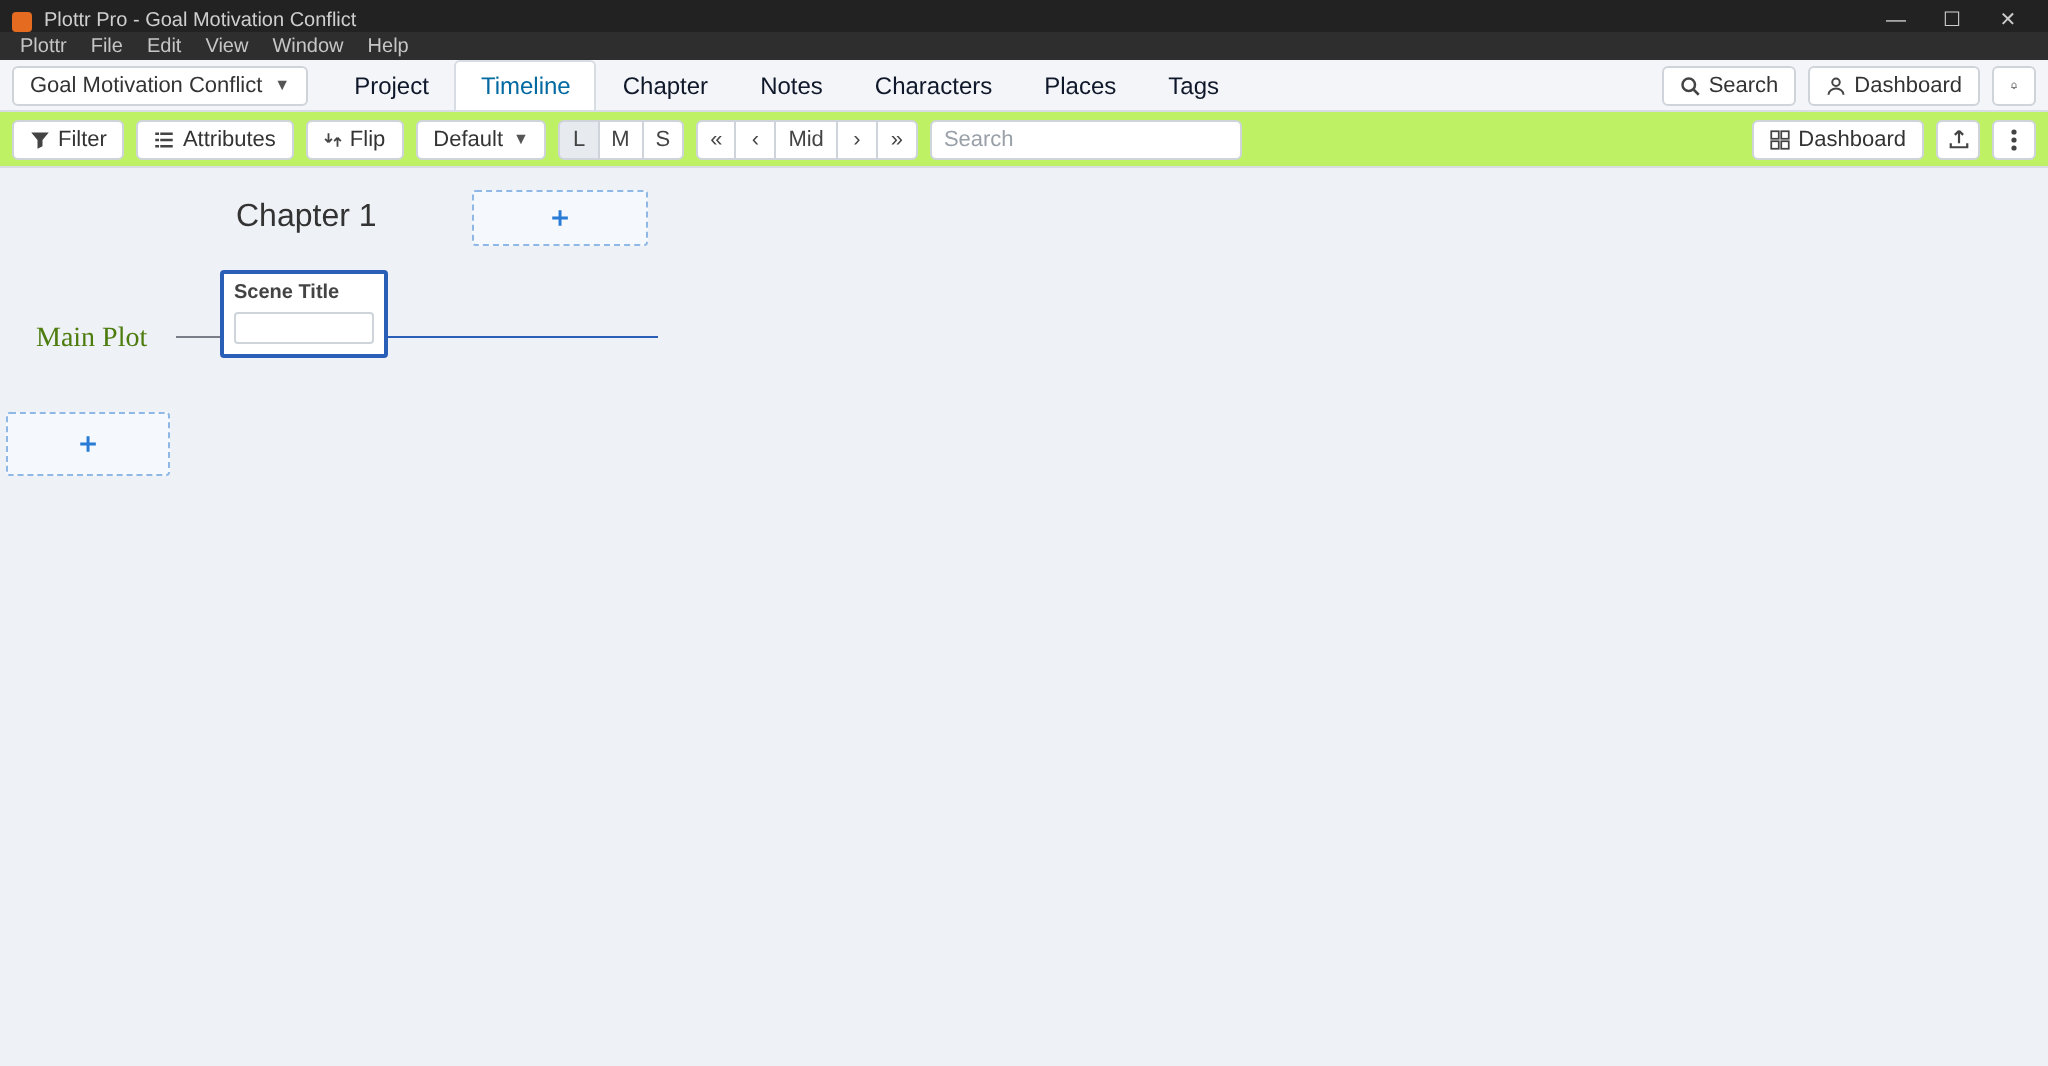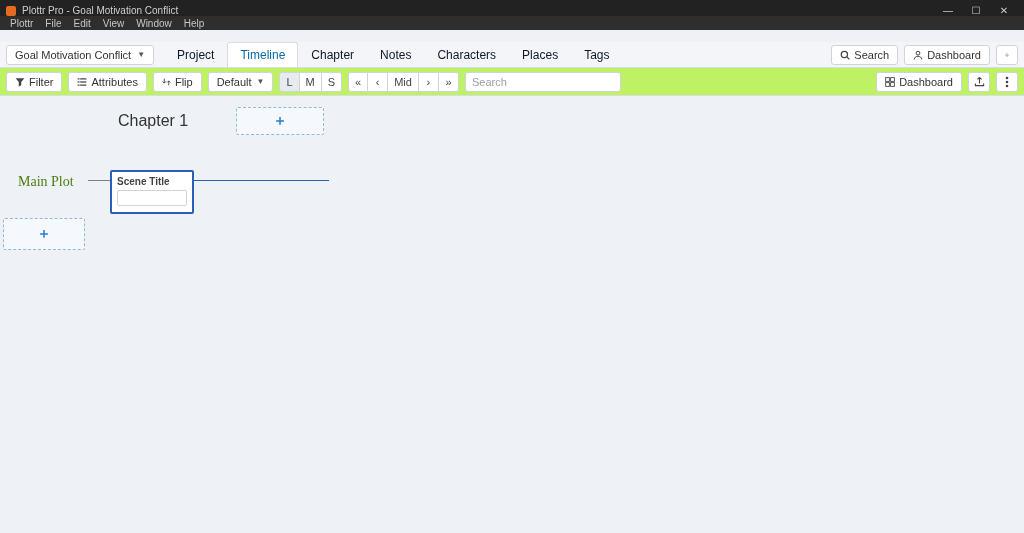--- a/index.html
+++ b/index.html
@@ -10,21 +10,21 @@
   .titlebar { height:16px; background:#222; display:flex; align-items:flex-end; padding:0 6px; color:#cfcfcf; font-size:10px; }
   .titlebar .app-icon { width:10px; height:10px; background:#e46b1f; border-radius:2px; margin-right:6px; display:inline-block; }
   .titlebar .spacer { flex:1; }
   .titlebar .win-btn { width:28px; text-align:center; color:#ccc; font-size:10px; cursor:default; }
 
   
   .menubar { height:14px; background:#2e2e2e; display:flex; align-items:center; padding:0 4px; }
   .menubar .menu-item { color:#c6c6c6; font-size:10px; padding:0 6px; }
 
   
-  .tabbar { height:26px; background:#f3f5f8; border-bottom:1px solid #d8dde4; display:flex; align-items:stretch; padding:0 6px;margin-top:12px; }
+  .tabbar { height:26px; background:#f3f5f8; border-bottom:1px solid #d8dde4; display:flex; align-items:stretch; padding:0 6px; }
   .tabbar .project-dd { align-self:center; height:20px; background:#fff; border:1px solid #cfd4db; border-radius:3px; padding:0 8px; display:flex; align-items:center; font-size:11px; color:#333; margin-right:10px; }
   .tabbar .project-dd .caret { margin-left:6px; font-size:8px; color:#555; }
   .tabbar .tab { display:flex; align-items:center; padding:0 12px; font-size:12px; color:#0f172a; border:1px solid transparent; border-bottom:none; }
   .tabbar .tab.active { background:#fff; border-color:#d8dde4; color:#0369a1; border-top-left-radius:3px; border-top-right-radius:3px; }
   .tabbar .flex { flex:1; }
   .tabbar .right-btn { align-self:center; height:20px; background:#fff; border:1px solid #cfd4db; border-radius:3px; padding:0 8px; display:flex; align-items:center; margin-left:6px; font-size:11px; color:#333; }
   .tabbar .right-btn svg { margin-right:4px; }
   .tabbar .bell { width:22px; justify-content:center; }
   .tabbar .bell svg { margin:0; }
 
@@ -48,21 +48,21 @@
   .canvas { position:relative; width:100%; height:calc(533px - 16px - 14px - 26px - 28px); background:#eef1f5; }
   .chapter-title { position:absolute; left:118px; top:16px; font-family: Liberation Sans, sans-serif; font-size:16px; color:#333; }
   .add-chapter { position:absolute; left:236px; top:11px; width:88px; height:28px; border:1px dashed #8fb8e6; border-radius:2px; display:flex; align-items:center; justify-content:center; background:#f5f9fd; }
   .add-chapter .plus, .add-plot .plus { color:#2a7bd6; font-weight:bold; font-size:14px; }
   .plot-label { position:absolute; left:18px; top:78px; font-family: Georgia, "Times New Roman", serif; font-size:14px; color:#4d7c0f; }
   .add-plot { position:absolute; left:3px; top:122px; width:82px; height:32px; border:1px dashed #8fb8e6; border-radius:2px; display:flex; align-items:center; justify-content:center; background:#f5f9fd; }
 
   .hline-left { position:absolute; left:88px; top:84px; width:22px; height:0; border-top:1px solid #7a7f87; }
   .hline-right { position:absolute; left:194px; top:84px; width:135px; height:0; border-top:1px solid #2a5fb8; }
 
-  .scene-card { position:absolute; left:110px; top:74px; width:84px; height:44px; background:#fff; border:2px solid #2a5fb8; border-radius:2px; padding:4px 5px; }
+  .scene-card { position:absolute; left:110px; top:51px; width:84px; height:44px; background:#fff; border:2px solid #2a5fb8; border-radius:2px; padding:4px 5px; }
   .scene-card .label { font-size:10px; font-weight:600; color:#444; margin-bottom:3px; }
   .scene-card .input { width:100%; height:16px; border:1px solid #cfd4db; border-radius:2px; font-size:10px; padding:0 3px; }
 
 </style>
 </head>
 <body>
 
 <div class="titlebar">
   <span class="app-icon"></span>
   <span>Plottr Pro - Goal Motivation Conflict</span>

